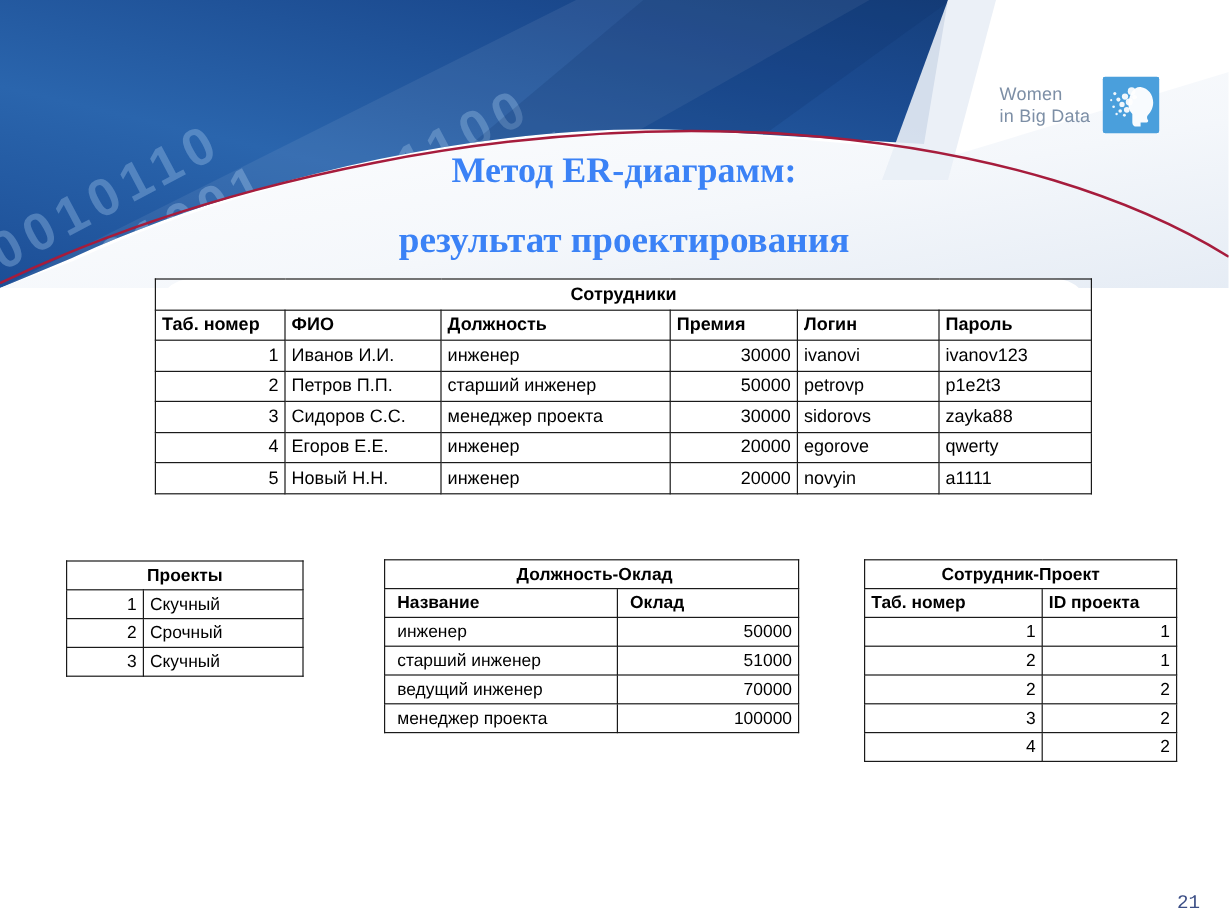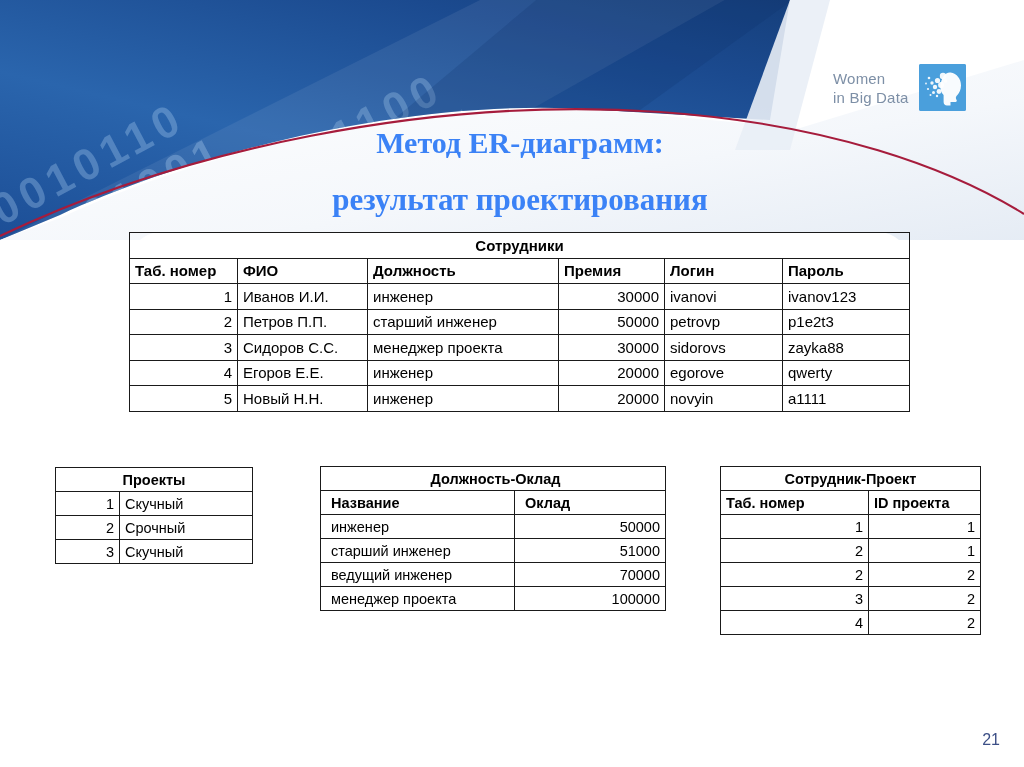--- a/index.html
+++ b/index.html
@@ -84,22 +84,22 @@
   
   #tbl-position-salary{left:320px;top:466px;width:345px;}
   #tbl-position-salary td{height:24px;padding-left:10px;}
 
   
   #tbl-employee-project{left:720px;top:466px;width:260px;}
   #tbl-employee-project td{height:24px;}
 
   
   .page-num{
-    position:absolute;right:24px;bottom:18px;
-    font-family:Liberation Sans, sans-serif;
+    position:absolute;right:24px;bottom:5px;
+    font-family:Liberation Mono, monospace;
     font-size:16px;color:#3c4f86;
   }
 </style>
 </head>
 <body>
 
 <div class="slide">
 
   <div class="banner-wrap">
     <svg class="banner-svg" width="1024" height="240" viewBox="0 0 1024 240">

